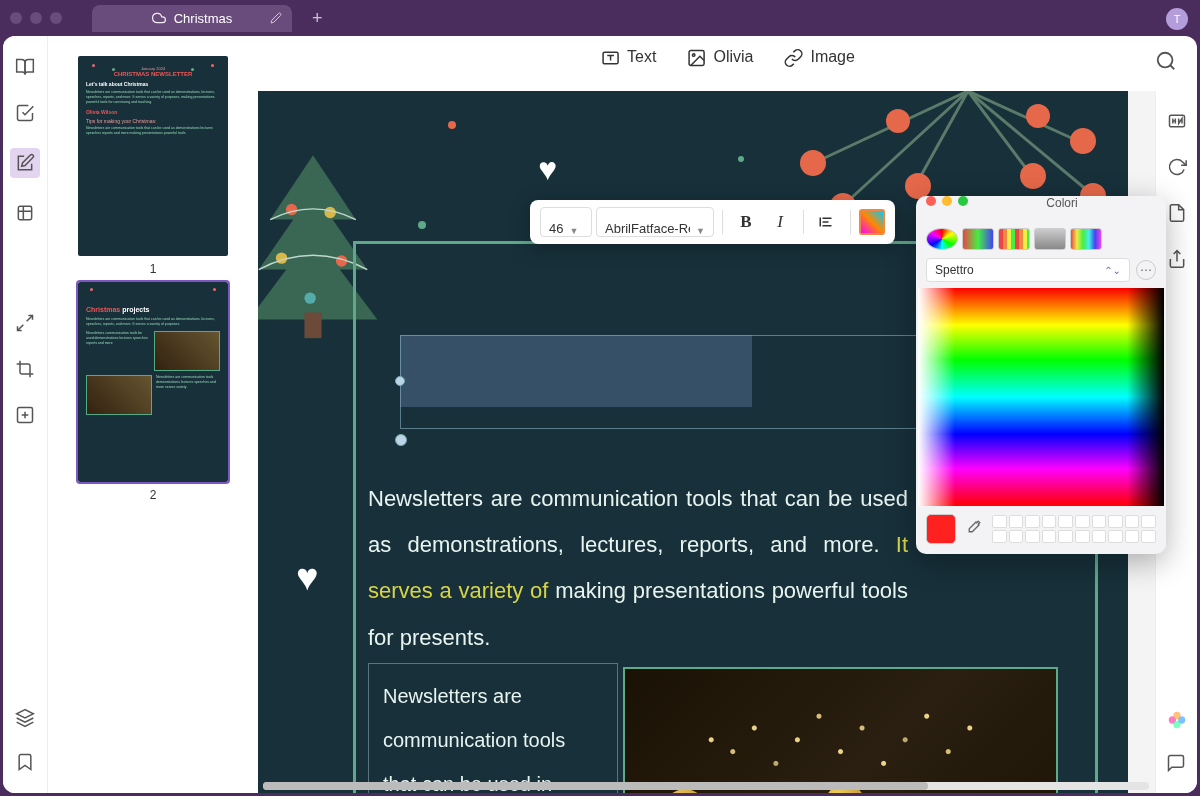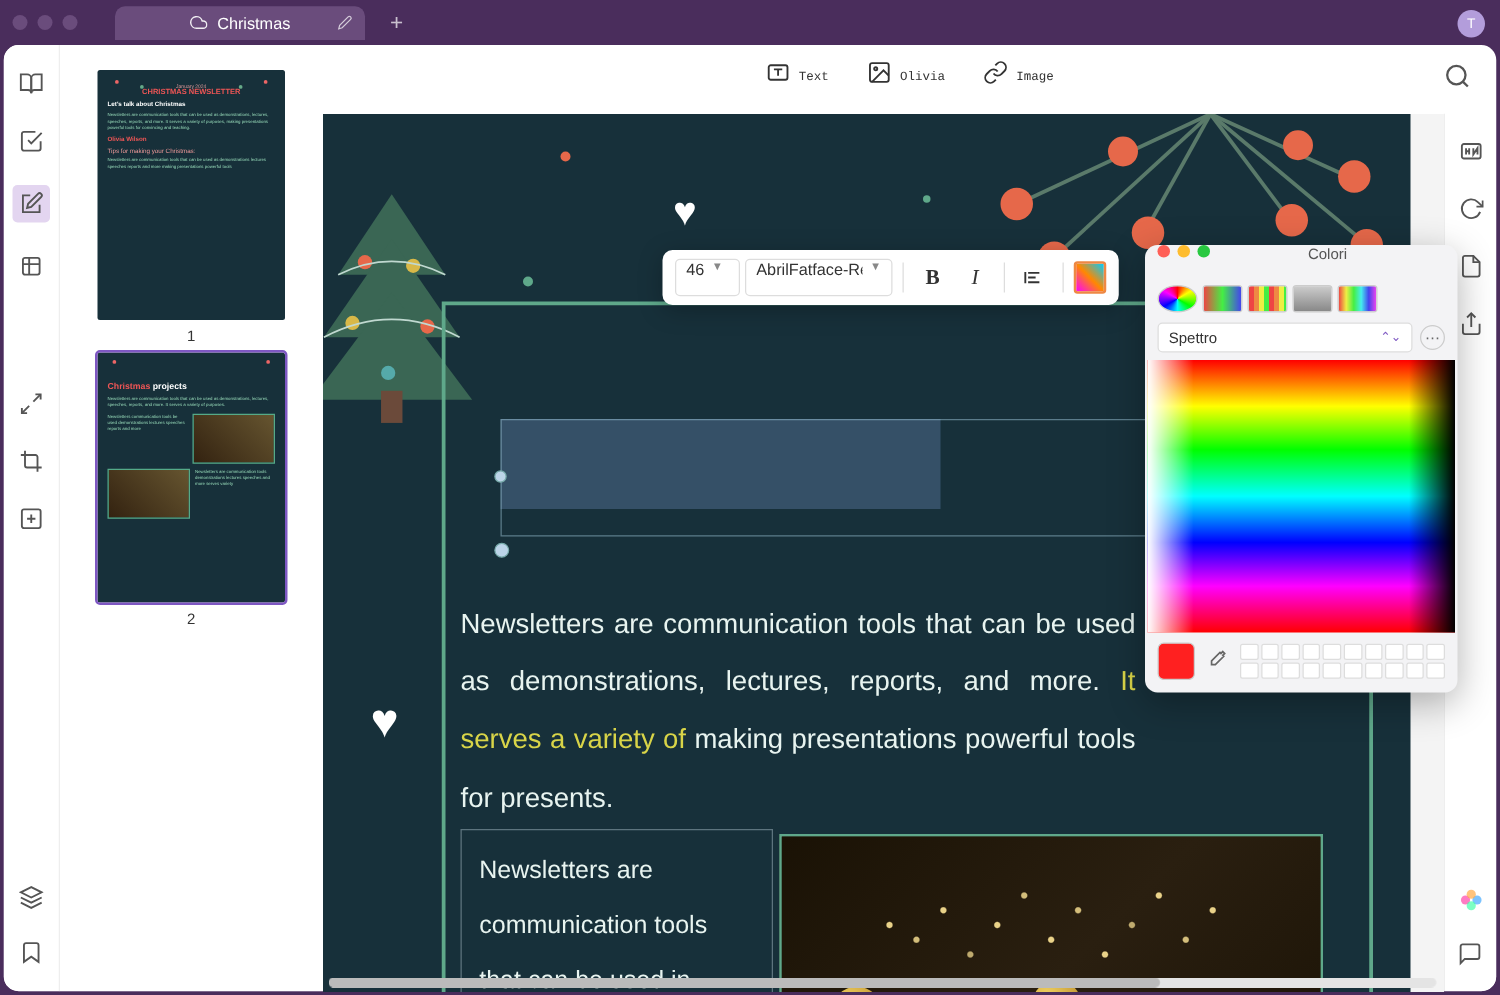--- a/index.html
+++ b/index.html
@@ -92,21 +92,21 @@
 .thumb-header{ text-align:center; font-size:4px; color:#d99;}
 .thumb-deco{position:absolute;top:4px;left:4px;right:4px;height:20px;}
 .thumb-deco .d{position:absolute;width:3px;height:3px;border-radius:50%;background:#e66;}
 .top-toolbar {
   position:absolute;
   top:12px; left:50%; transform:translateX(-50%);
   display:flex;
   gap:30px;
   z-index:10;
 }
-.top-toolbar .tbtn{ display:flex;align-items:flex-end;gap:7px;color:#333;font-size:10px;cursor:pointer;font-family:Liberation Mono, monospace;}
+.top-toolbar .tbtn{ display:flex;align-items:flex-start;gap:7px;color:#333;font-size:16px;cursor:pointer;}
 .search-btn{position:absolute;top:14px;right:20px;color:#555;z-index:10;}
 .right-rail{
   position:absolute; right:0; top:55px; bottom:0;
   width:42px;
   background:#fff;
   border-left:1px solid #eee;
   display:flex;flex-direction:column;align-items:center;
   padding-top:20px;gap:26px;
 }
 .right-rail .rtool{color:#555;cursor:pointer;}
@@ -219,21 +219,21 @@
   box-shadow:0 4px 20px rgba(0,0,0,.25);
   display:flex;
   align-items:center;
   padding:0 10px;
   gap:4px;
   z-index:50;
 }
 .tt-select{
   border:1px solid #ddd;border-radius:4px;
   height:30px;padding:0 8px;font-size:13px;
-  display:flex;align-items:flex-start;gap:6px;
+  display:flex;align-items:flex-end;gap:6px;
   color:#333;
   background:#fff;
 }
 .tt-select .arrow{font-size:9px;color:#888;}
 .tt-btn{width:30px;height:30px;display:flex;align-items:center;justify-content:center;color:#333;border-radius:4px;}
 .tt-btn svg{width:18px;height:18px;}
 .tt-bold{font-weight:900;font-size:17px;font-family:Georgia;}
 .tt-italic{font-style:italic;font-size:17px;font-family:Georgia;}
 .tt-color{width:26px;height:26px;border-radius:3px;background:linear-gradient(45deg,#f0f,#f80,#0cf);border:2px solid #e84;}
 .tt-div{width:1px;height:24px;background:#ddd;margin:0 4px;}

